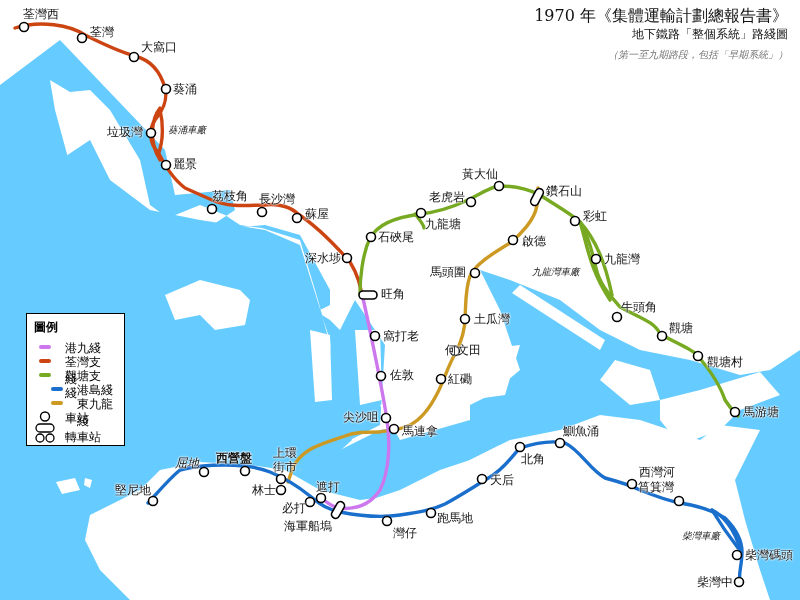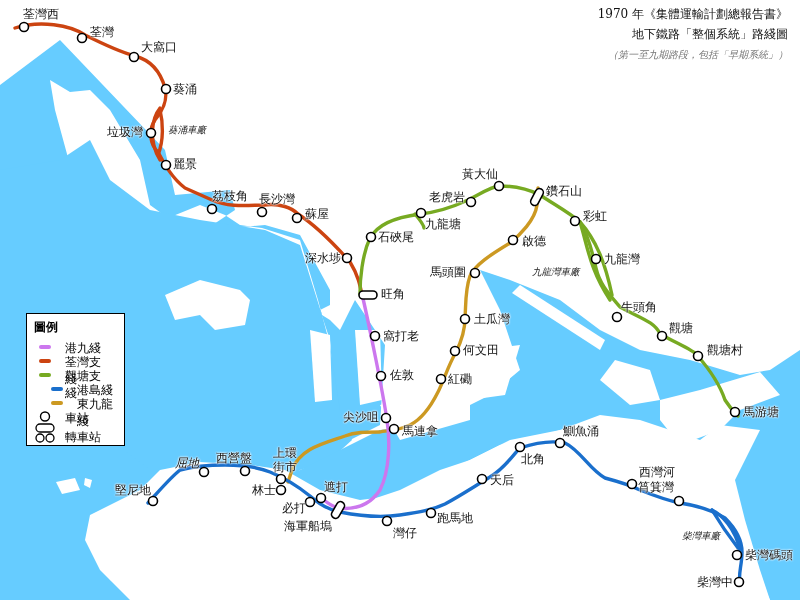--- a/index.html
+++ b/index.html
@@ -1,19 +1,19 @@
 <!DOCTYPE html>
 <html><head>
 <meta charset="utf-8">
 <style>
   html,body{margin:0;padding:0;background:#fff;}
   body{width:800px;height:600px;overflow:hidden;position:relative;font-family:"DejaVu Serif","Liberation Serif",serif;}
   #map{position:absolute;left:0;top:0;width:800px;height:600px;}
   .title{position:absolute;right:12px;text-align:right;color:#111;font-family:"DejaVu Serif","Liberation Serif",serif;}
-  #t1{top:6px;font-size:12px;}
+  #t1{top:6px;font-size:16px;}
   #t2{top:26px;font-size:12px;}
   #t3{top:48px;font-size:10px;font-style:italic;color:#777;}
   .lbl{position:absolute;font-size:12px;color:#111;white-space:nowrap;line-height:13px;
        text-shadow:0 0 2px #fff,0 0 2px #fff,0 0 2px #fff;}
   .depot{position:absolute;font-size:9.5px;font-style:italic;color:#222;white-space:nowrap;}
   .legend{position:absolute;left:26px;top:313px;width:76px;height:131px;background:#fff;border:1px solid #000;padding-left:21px;}
   .legend .lg-title{position:absolute;left:7px;top:5px;font-size:12px;font-weight:bold;}
   .legend .row{position:absolute;left:0;width:76px;height:13px;font-size:12px;}
   .legend .sw{position:absolute;left:12px;top:5px;width:12px;height:4px;border-radius:2px;}
   .legend .rl{position:absolute;left:38px;top:0;}
@@ -147,39 +147,39 @@
 <div class="lbl" style="left:378px;top:231px;">石硤尾</div>
 <div class="lbl" style="left:425px;top:218px;">九龍塘</div>
 <div class="lbl" style="left:429px;top:191px;">老虎岩</div>
 <div class="lbl" style="left:462px;top:168px;">黃大仙</div>
 <div class="lbl" style="left:546px;top:185px;">鑽石山</div>
 <div class="lbl" style="left:583px;top:210px;">彩虹</div>
 <div class="lbl" style="left:604px;top:253px;">九龍灣</div>
 <div class="depot" style="left:532px;top:266px;">九龍灣車廠</div>
 <div class="lbl" style="left:621px;top:301px;">牛頭角</div>
 <div class="lbl" style="left:669px;top:322px;">觀塘</div>
-<div class="lbl" style="left:707px;top:344px;">觀塘村</div>
+<div class="lbl" style="left:707px;top:356px;">觀塘村</div>
 <div class="lbl" style="left:743px;top:406px;">馬游塘</div>
 <div class="lbl" style="left:522px;top:235px;">啟德</div>
 <div class="lbl" style="left:430px;top:266px;">馬頭圍</div>
 <div class="lbl" style="left:474px;top:313px;">土瓜灣</div>
-<div class="lbl" style="left:463px;top:344px;text-align:center;">何文田</div>
+<div class="lbl" style="left:445px;top:344px;text-align:center;">何文田</div>
 <div class="lbl" style="left:448px;top:373px;">紅磡</div>
 <div class="lbl" style="left:383px;top:330px;">窩打老</div>
 <div class="lbl" style="left:390px;top:369px;">佐敦</div>
 <div class="lbl" style="left:343px;top:411px;">尖沙咀</div>
 <div class="lbl" style="left:402px;top:425px;">馬連拿</div>
 <div class="lbl" style="left:115px;top:484px;">堅尼地</div>
 <div class="lbl" style="left:175px;top:457px;font-style:italic;">屈地</div>
-<div class="lbl" style="left:216px;top:452px;">西營盤</div>
+<div class="lbl" style="left:216px;top:452px;font-weight:bold;">西營盤</div>
 <div class="lbl" style="left:273px;top:447px;">上環</div>
 <div class="lbl" style="left:273px;top:461px;">街市</div>
 <div class="lbl" style="left:252px;top:484px;">林士</div>
 <div class="lbl" style="left:282px;top:502px;">必打</div>
-<div class="lbl" style="left:316px;top:481px;margin-left:8px;">遮打</div>
+<div class="lbl" style="left:316px;top:481px;">遮打</div>
 <div class="lbl" style="left:284px;top:520px;">海軍船塢</div>
 <div class="lbl" style="left:393px;top:527px;">灣仔</div>
 <div class="lbl" style="left:437px;top:512px;">跑馬地</div>
 <div class="lbl" style="left:490px;top:474px;">天后</div>
 <div class="lbl" style="left:521px;top:453px;">北角</div>
 <div class="lbl" style="left:563px;top:425px;">鰂魚涌</div>
 <div class="lbl" style="left:639px;top:466px;">西灣河</div>
 <div class="lbl" style="left:638px;top:481px;">筲箕灣</div>
 <div class="depot" style="left:682px;top:530px;">柴灣車廠</div>
 <div class="lbl" style="left:745px;top:549px;">柴灣碼頭</div>

